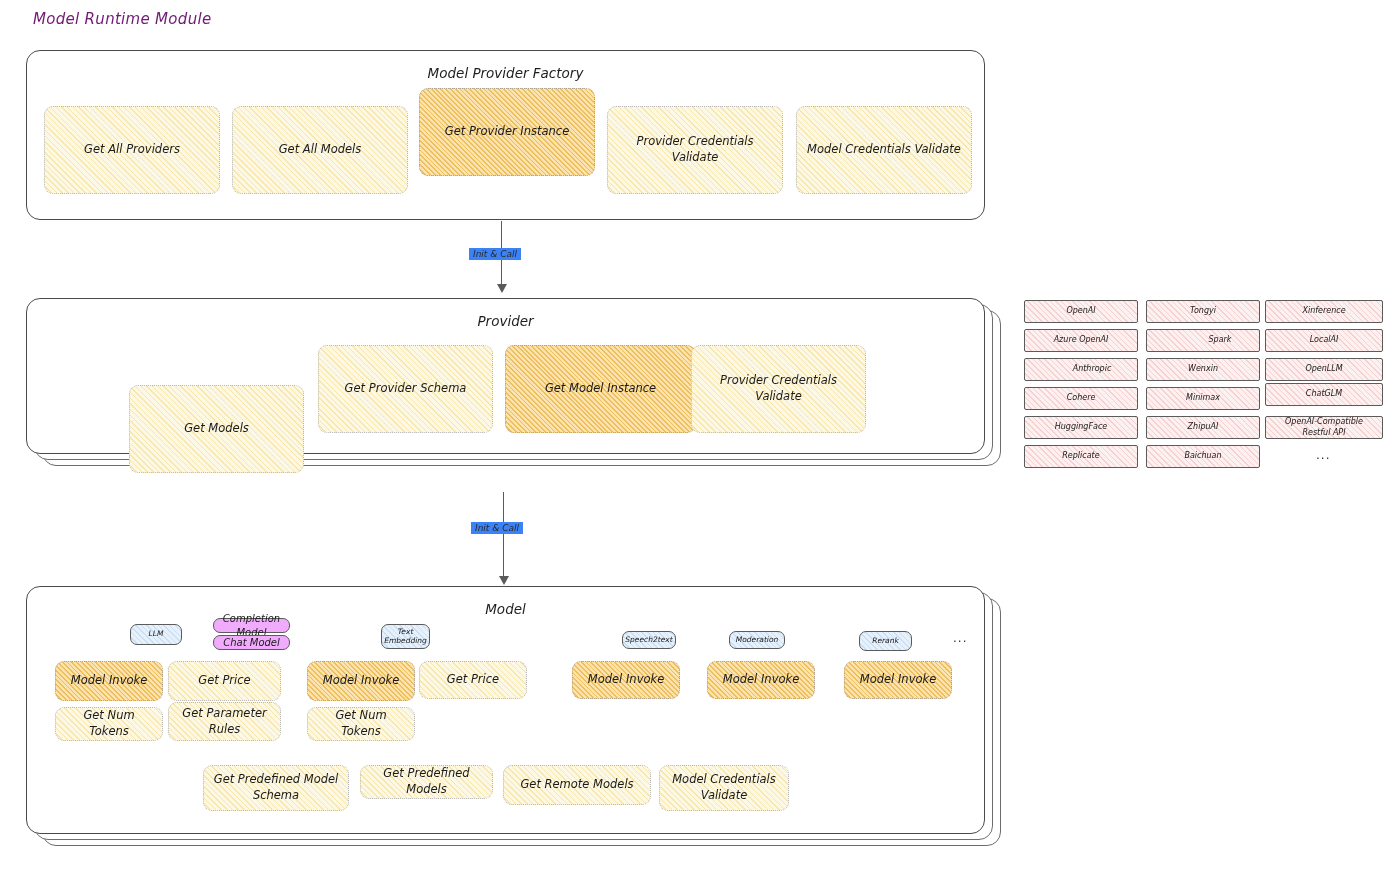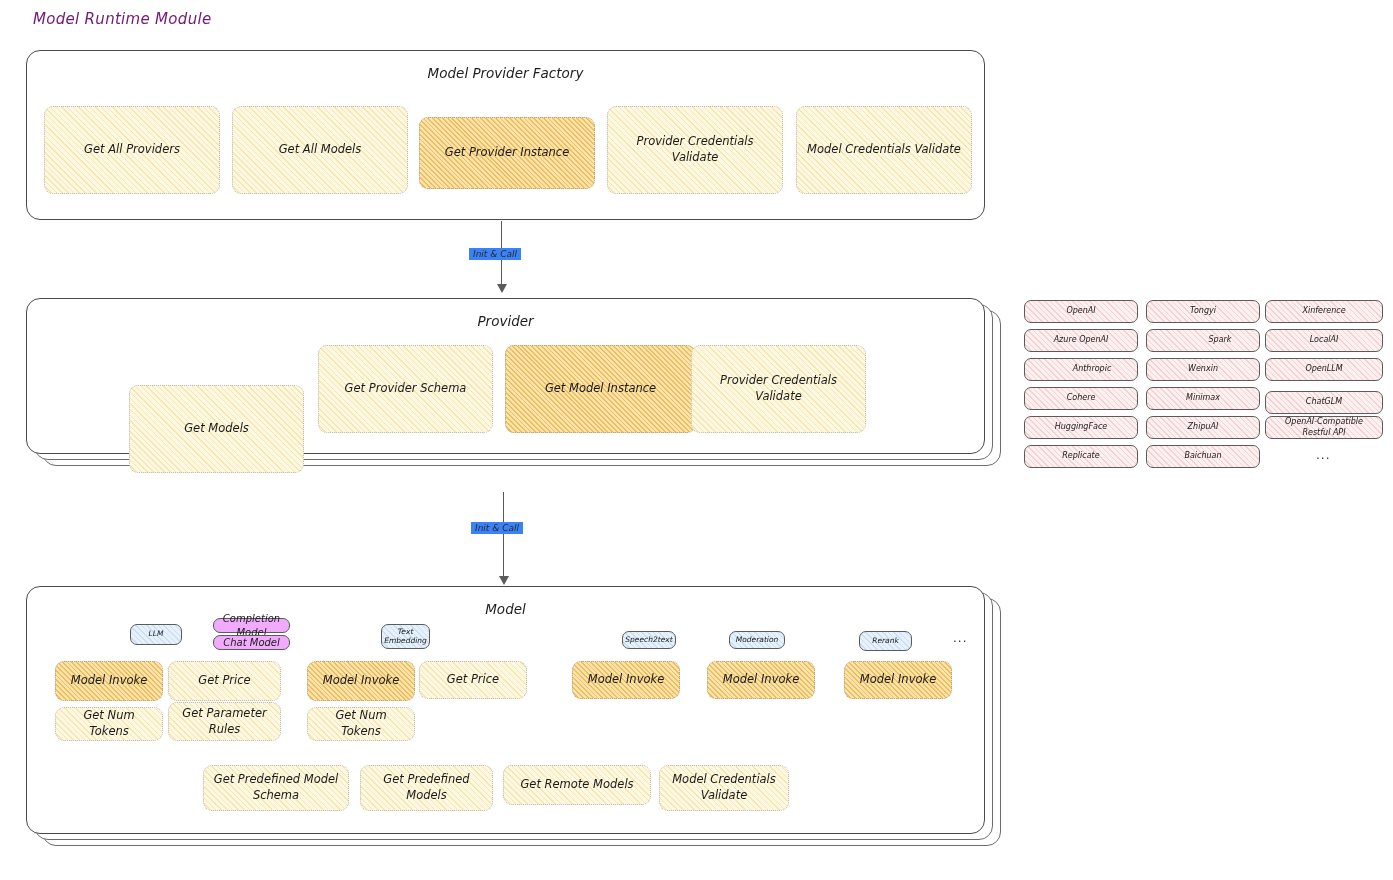--- a/index.html
+++ b/index.html
@@ -76,21 +76,21 @@
         45deg, rgba(234,178,62,.75) 0px, rgba(234,178,62,.75) 1.3px,
         rgba(255,255,255,0) 1.3px, rgba(255,255,255,0) 3.4px);
     border: 1.2px dotted #b0a489;
   }
   .hbox.rose {
     background-color: #fdf0f0;
     background-image: repeating-linear-gradient(
         45deg, rgba(237,163,163,.42) 0px, rgba(237,163,163,.42) 1px,
         rgba(255,255,255,0) 1px, rgba(255,255,255,0) 4px);
     border: 1.2px solid #5b5b5b;
-    border-radius: 7px;
+    border-radius: 2px;
     font-size: 8px;
     font-style: italic;
   }
   .hbox.blue {
     background-color: #e6f1fb;
     background-image: repeating-linear-gradient(
         45deg, rgba(150,190,230,.35) 0px, rgba(150,190,230,.35) 1px,
         rgba(255,255,255,0) 1px, rgba(255,255,255,0) 4px);
     border: 1.1px solid #5b5b5b;
     border-radius: 7px;
@@ -141,21 +141,21 @@
 </head>
 <body>
 
 <div id="page-title" class="sketch">Model Runtime Module</div>
 
 <div class="card" id="factory-card" style="left:26px; top:50px; width:959px; height:170px;">
   <div class="card-title">Model Provider Factory</div>
   <div id="factory-boxes">
       <div class="hbox cream" style="left: 17px; top: 55px; width: 176px; height: 88px;">Get All Providers</div>
       <div class="hbox cream" style="left: 205px; top: 55px; width: 176px; height: 88px;">Get All Models</div>
-      <div class="hbox amber" style="left: 392px; top: 66px; width: 176px; height: 72px;">Get Provider Instance</div>
+      <div class="hbox amber" style="left: 392px; top: 37px; width: 176px; height: 88px;">Get Provider Instance</div>
       <div class="hbox cream" style="left: 580px; top: 55px; width: 176px; height: 88px;">Provider Credentials Validate</div>
       <div class="hbox cream" style="left: 769px; top: 55px; width: 176px; height: 88px;">Model Credentials Validate</div>
     </div>
 </div>
 
 <div class="arrow-wrap" style="left:501px; top:221px; height:72px;">
   <div class="arrow-line" style="height:63px;"></div>
   <div class="arrow-head" style="left:-4.3px; top:63px;"></div>
   <div class="arrow-label" style="left:-32px; top:27px;">Init &amp; Call</div>
 </div>
@@ -181,21 +181,21 @@
     <div class="hbox rose" style="left: 0px; top: 145px; width: 114px; height: 23px;">Replicate</div>
     <div class="hbox rose" style="left: 122px; top: 0px; width: 114px; height: 23px;">Tongyi</div>
     <div class="hbox rose" style="left: 122px; top: 29px; width: 114px; height: 23px; padding-left: 40px;">Spark</div>
     <div class="hbox rose" style="left: 122px; top: 58px; width: 114px; height: 23px;">Wenxin</div>
     <div class="hbox rose" style="left: 122px; top: 87px; width: 114px; height: 23px;">Minimax</div>
     <div class="hbox rose" style="left: 122px; top: 116px; width: 114px; height: 23px;">ZhipuAI</div>
     <div class="hbox rose" style="left: 122px; top: 145px; width: 114px; height: 23px;">Baichuan</div>
     <div class="hbox rose" style="left: 241px; top: 0px; width: 118px; height: 23px;">Xinference</div>
     <div class="hbox rose" style="left: 241px; top: 29px; width: 118px; height: 23px;">LocalAI</div>
     <div class="hbox rose" style="left: 241px; top: 58px; width: 118px; height: 23px;">OpenLLM</div>
-    <div class="hbox rose" style="left: 241px; top: 91px; width: 118px; height: 23px;">ChatGLM</div>
+    <div class="hbox rose" style="left: 241px; top: 83px; width: 118px; height: 23px;">ChatGLM</div>
     <div class="hbox rose" style="left: 241px; top: 116px; width: 118px; height: 23px;">OpenAI-Compatible Restful API</div>
     <div class="ellipsis" style="left: 292px; top: 148px;">...</div>
   </div>
 
 <div class="arrow-wrap" style="left:503px; top:492px; height:94px;">
   <div class="arrow-line" style="height:84px;"></div>
   <div class="arrow-head" style="left:-4.3px; top:84px;"></div>
   <div class="arrow-label" style="left:-32px; top:30px;">Init &amp; Call</div>
 </div>
 
@@ -218,18 +218,18 @@
       <div class="hbox blue" style="left: 595px; top: 44px; width: 54px; height: 18px;">Speech2text</div>
       <div class="hbox amber" style="left: 545px; top: 74px; width: 108px; height: 38px;">Model Invoke</div>
       <div class="hbox blue" style="left: 702px; top: 44px; width: 56px; height: 18px;">Moderation</div>
       <div class="hbox amber" style="left: 680px; top: 74px; width: 108px; height: 38px;">Model Invoke</div>
       <div class="hbox blue" style="left: 832px; top: 44px; width: 53px; height: 20px;">Rerank</div>
       <div class="hbox amber" style="left: 817px; top: 74px; width: 108px; height: 38px;">Model Invoke</div>
       <div class="ellipsis" style="position: absolute; left: 926px; top: 44px;">...</div>
     </div>
   <div id="model-common">
       <div class="hbox cream" style="left: 176px; top: 178px; width: 146px; height: 46px;">Get Predefined Model Schema</div>
-      <div class="hbox cream" style="left: 333px; top: 178px; width: 133px; height: 46px;">Get Predefined Models</div>
+      <div class="hbox cream" style="left: 333px; top: 178px; width: 133px; height: 34px;">Get Predefined Models</div>
       <div class="hbox cream" style="left: 476px; top: 178px; width: 148px; height: 40px;">Get Remote Models</div>
       <div class="hbox cream" style="left: 632px; top: 178px; width: 130px; height: 46px;">Model Credentials Validate</div>
     </div>
   <div class="ellipsis" style="left:930px; top:630px; position:absolute;"></div>
 </div>
 
 </body></html>

